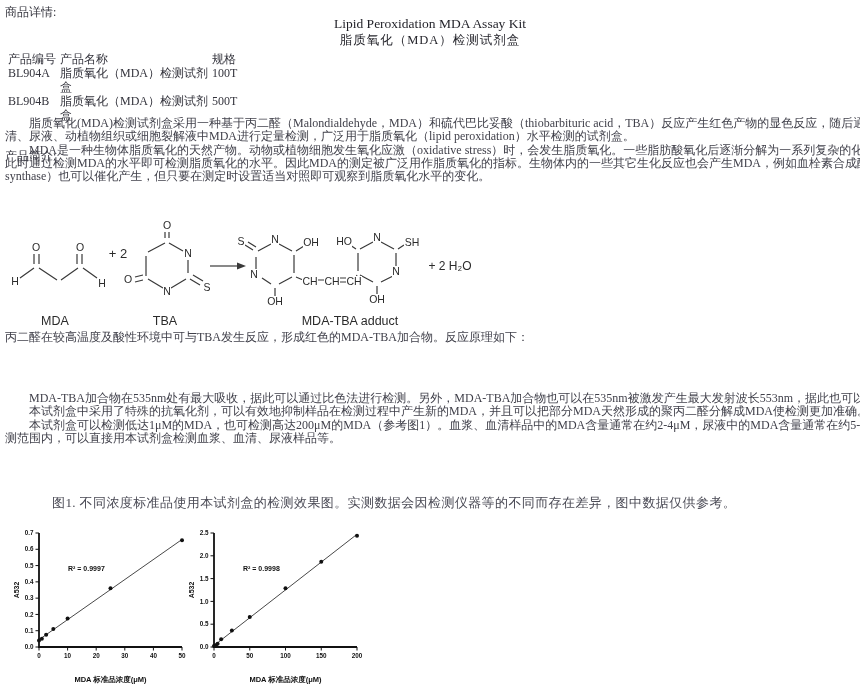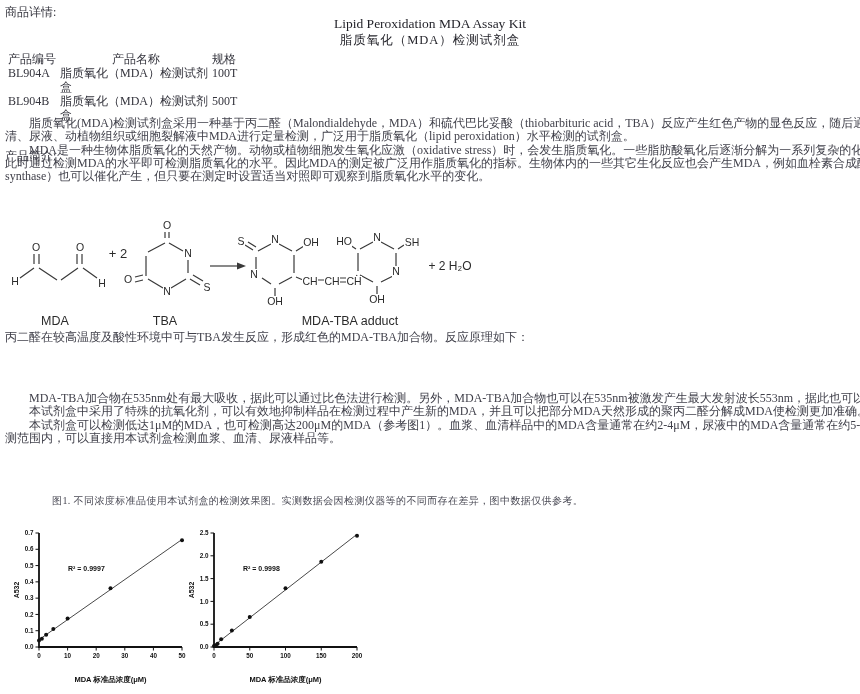--- a/index.html
+++ b/index.html
@@ -8,24 +8,24 @@
     font-family:"Liberation Serif","DejaVu Serif",serif;color:#3f3f49;
   }
   .abs{position:absolute;}
   .small-header{font-size:12px;color:#35353e;}
   .title-block{left:0;top:16px;width:860px;text-align:center;color:#1f1f26;}
   .title-en{font-size:13.5px;line-height:16px;}
   .title-zh{font-size:12.5px;line-height:16px;letter-spacing:1px;}
   .ptable{left:8px;top:52px;display:grid;grid-template-columns:52px 152px 48px;column-gap:0;
           font-size:12px;line-height:14px;color:#33333c;}
   .ptable .hd{font-weight:normal;}
-  .ptable .c2h{text-align:center;}
+  .ptable .c2h{text-align:left;}
   .sec-heading{font-size:12px;color:#35353e;margin-top:44px;}
   .tlines .tline{white-space:pre;font-size:12px;line-height:13.3px;}
-  .caption{font-size:10px;color:#4a4a55;letter-spacing:0.4px;white-space:pre;padding-left:34px;}
+  .caption{font-size:13px;color:#4a4a55;letter-spacing:0.4px;white-space:pre;padding-left:34px;}
   .diagram svg text{font-family:"Liberation Sans","DejaVu Sans",sans-serif;fill:#2b2b2b;}
   .chart{width:176px;height:170px;}
   .chart svg text{font-family:"Liberation Sans","DejaVu Sans",sans-serif;fill:#111;}
 </style>
 </head>
 <body>
 
 <div class="abs small-header" style="left:5px;top:4px;">商品详情:</div>
 
 <div class="abs title-block">

